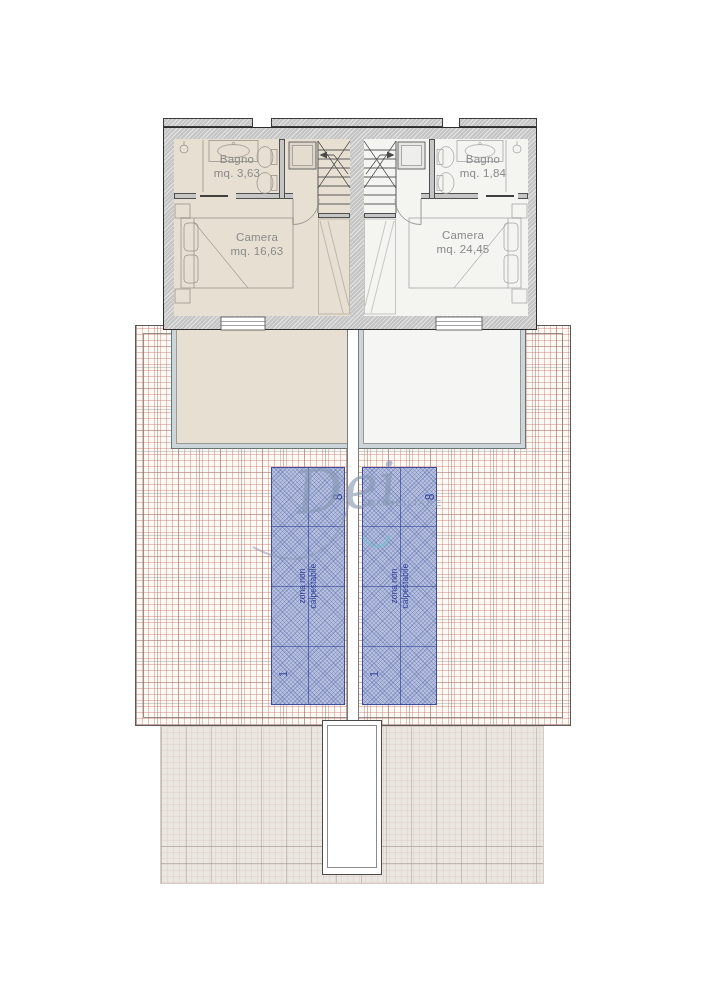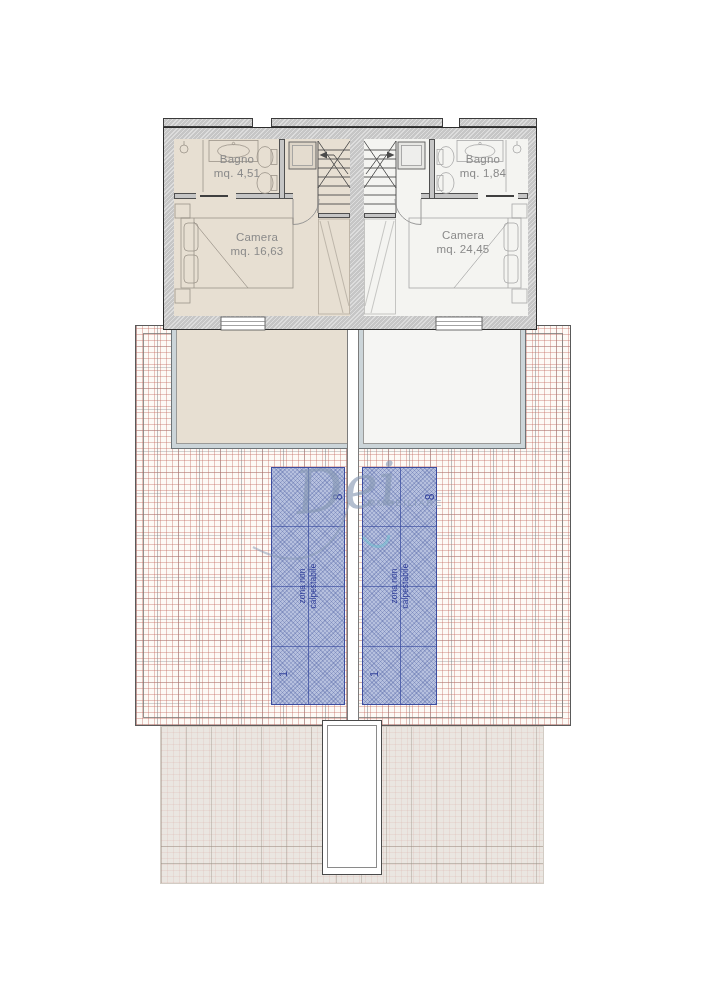--- a/index.html
+++ b/index.html
@@ -273,21 +273,21 @@
     <svg width="260" height="130" viewBox="0 0 260 130" style="position:absolute;left:0;top:0">
       <path d="M18,102 C62,126 100,114 114,58" stroke="rgba(132,150,178,.5)" stroke-width="2" fill="none"></path>
       <path d="M128,92 C138,106 152,104 154,90" stroke="rgba(110,190,205,.55)" stroke-width="3" fill="none"></path>
     </svg>
     <span class="wm-script">Dei</span>
     <span class="wm-caps">IMMOBILIARE</span>
   </div>
 
   <div class="room-label" style="left:237px;top:153px">
     <div>Bagno</div>
-    <div>mq. 4,51</div>
+    <div>mq. 3,63</div>
   </div>
   <div class="room-label" style="left:257px;top:231px">
     <div>Camera</div>
     <div>mq. 16,63</div>
   </div>
   <div class="room-label" style="left:483px;top:153px">
     <div>Bagno</div>
     <div>mq. 1,84</div>
   </div>
   <div class="room-label" style="left:463px;top:229px">

